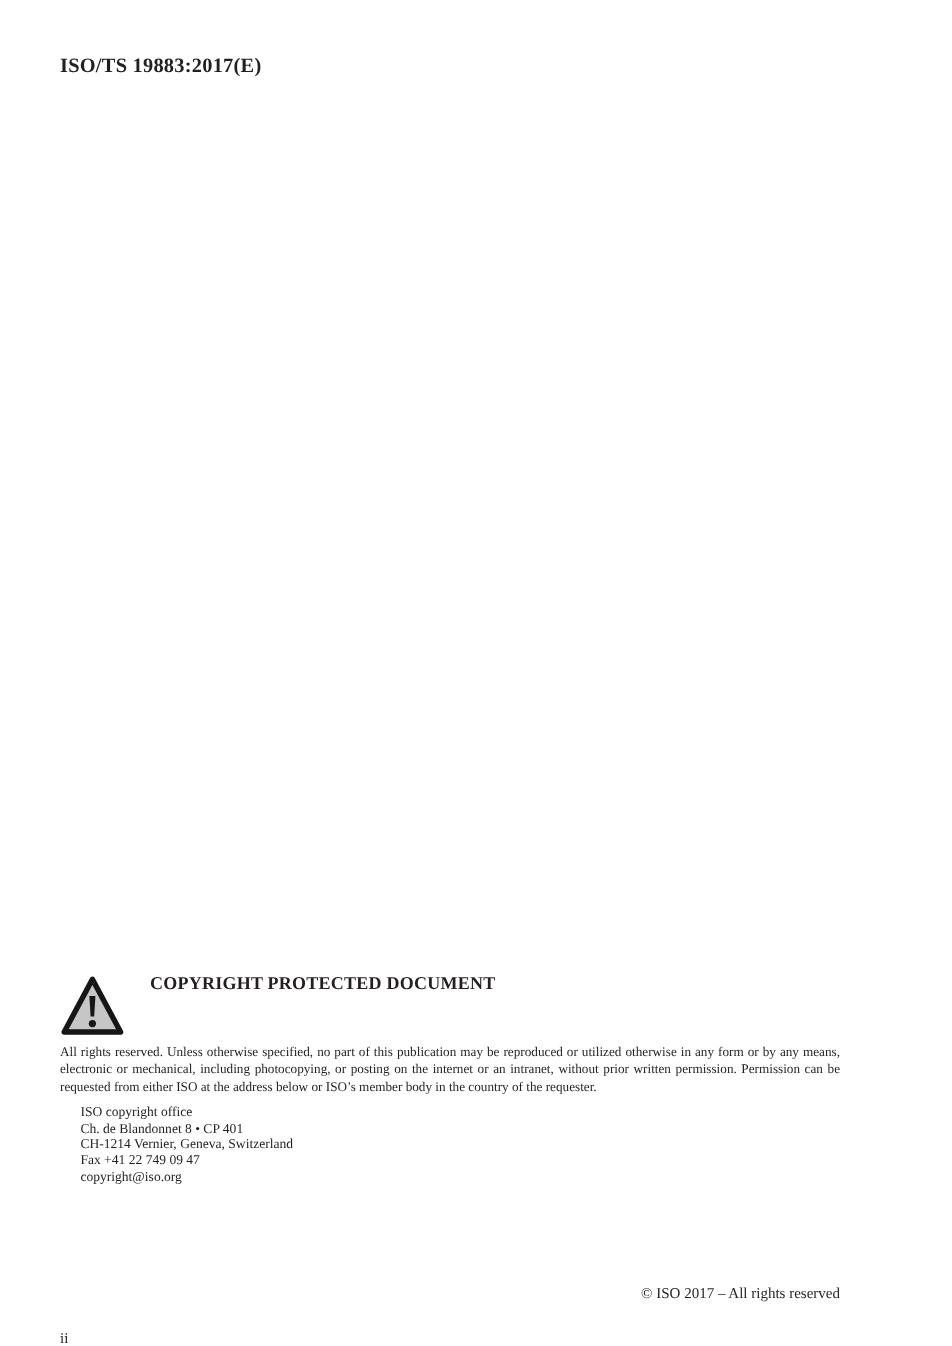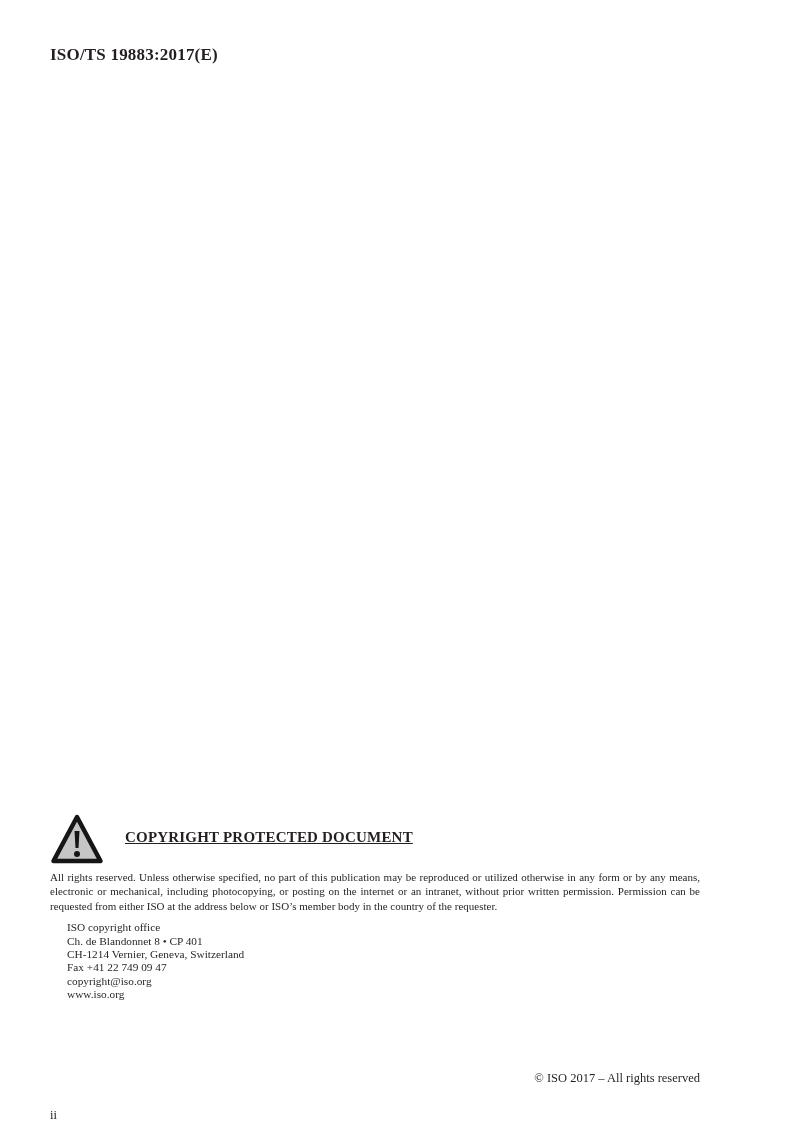--- a/index.html
+++ b/index.html
@@ -26,23 +26,22 @@
     text-align: right;
   }
   .copyright-block {
     position: absolute;
     left: 50px;
     width: 650px;
     top: 812px;
   }
   .copyright-title-row {
     display: flex;
-    align-items: center;
+    align-items: flex-start;
     height: 54px;
-    text-decoration: underline;
   }
   .warning-icon-wrap {
     width: 54px;
     height: 52px;
     flex: 0 0 auto;
   }
   .copyright-title {
     margin-left: 21px;
     padding-bottom: 3px;
     font-size: 15px;
@@ -105,21 +104,20 @@
 
 
     <div class="rights-paragraph">All rights reserved. Unless otherwise specified, no part of this publication may be reproduced or utilized otherwise in any form or by any means, electronic or mechanical, including photocopying, or posting on the internet or an intranet, without prior written permission. Permission can be requested from either ISO at the address below or ISO’s member body in the country of the requester.</div>
 
     <div class="address-block">
       <span class="address-line">ISO copyright office</span>
       <span class="address-line">Ch. de Blandonnet 8 • CP 401</span>
       <span class="address-line">CH-1214 Vernier, Geneva, Switzerland</span>
       <span class="address-line">Fax +41 22 749 09 47</span>
       <span class="address-line">copyright@iso.org</span>
-      <span class="address-line">www.iso.org</span>
     </div>
 
   </div>
 
   <div class="footer-page-number">ii</div>
 
   <div class="footer-copyright">© ISO 2017 – All rights reserved</div>
 
 </div>
 

